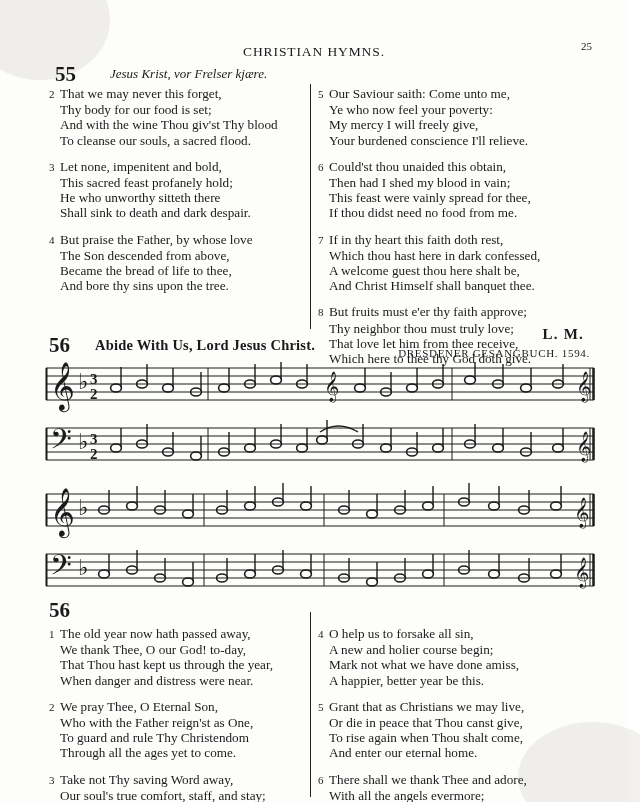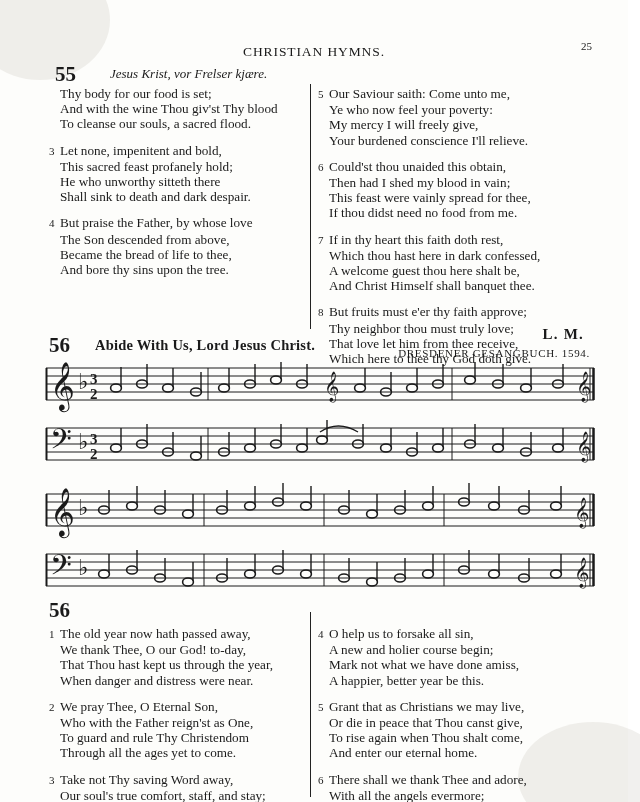--- a/index.html
+++ b/index.html
@@ -134,20 +134,21 @@
   <div class="running-head">CHRISTIAN HYMNS.</div>
   <div class="folio">25</div>
 
   <div id="h55-num" class="hymn-num-big">55</div>
   <div id="h55-tune">Jesus Krist, vor Frelser kjære.</div>
 
   <div class="divider" id="div55"></div>
 
   <div class="col" id="col55L">
     <div class="stanza">
+      <div class="l"><span class="sn">2</span><span>That we may never this forget,</span></div>
       <div class="l ind"><span>Thy body for our food is set;</span></div>
       <div class="l ind"><span>And with the wine Thou giv'st Thy blood</span></div>
       <div class="l ind"><span>To cleanse our souls, a sacred flood.</span></div>
     </div>
     <div class="stanza">
       <div class="l"><span class="sn">3</span><span>Let none, impenitent and bold,</span></div>
       <div class="l ind"><span>This sacred feast profanely hold;</span></div>
       <div class="l ind"><span>He who unworthy sitteth there</span></div>
       <div class="l ind"><span>Shall sink to death and dark despair.</span></div>
     </div>

